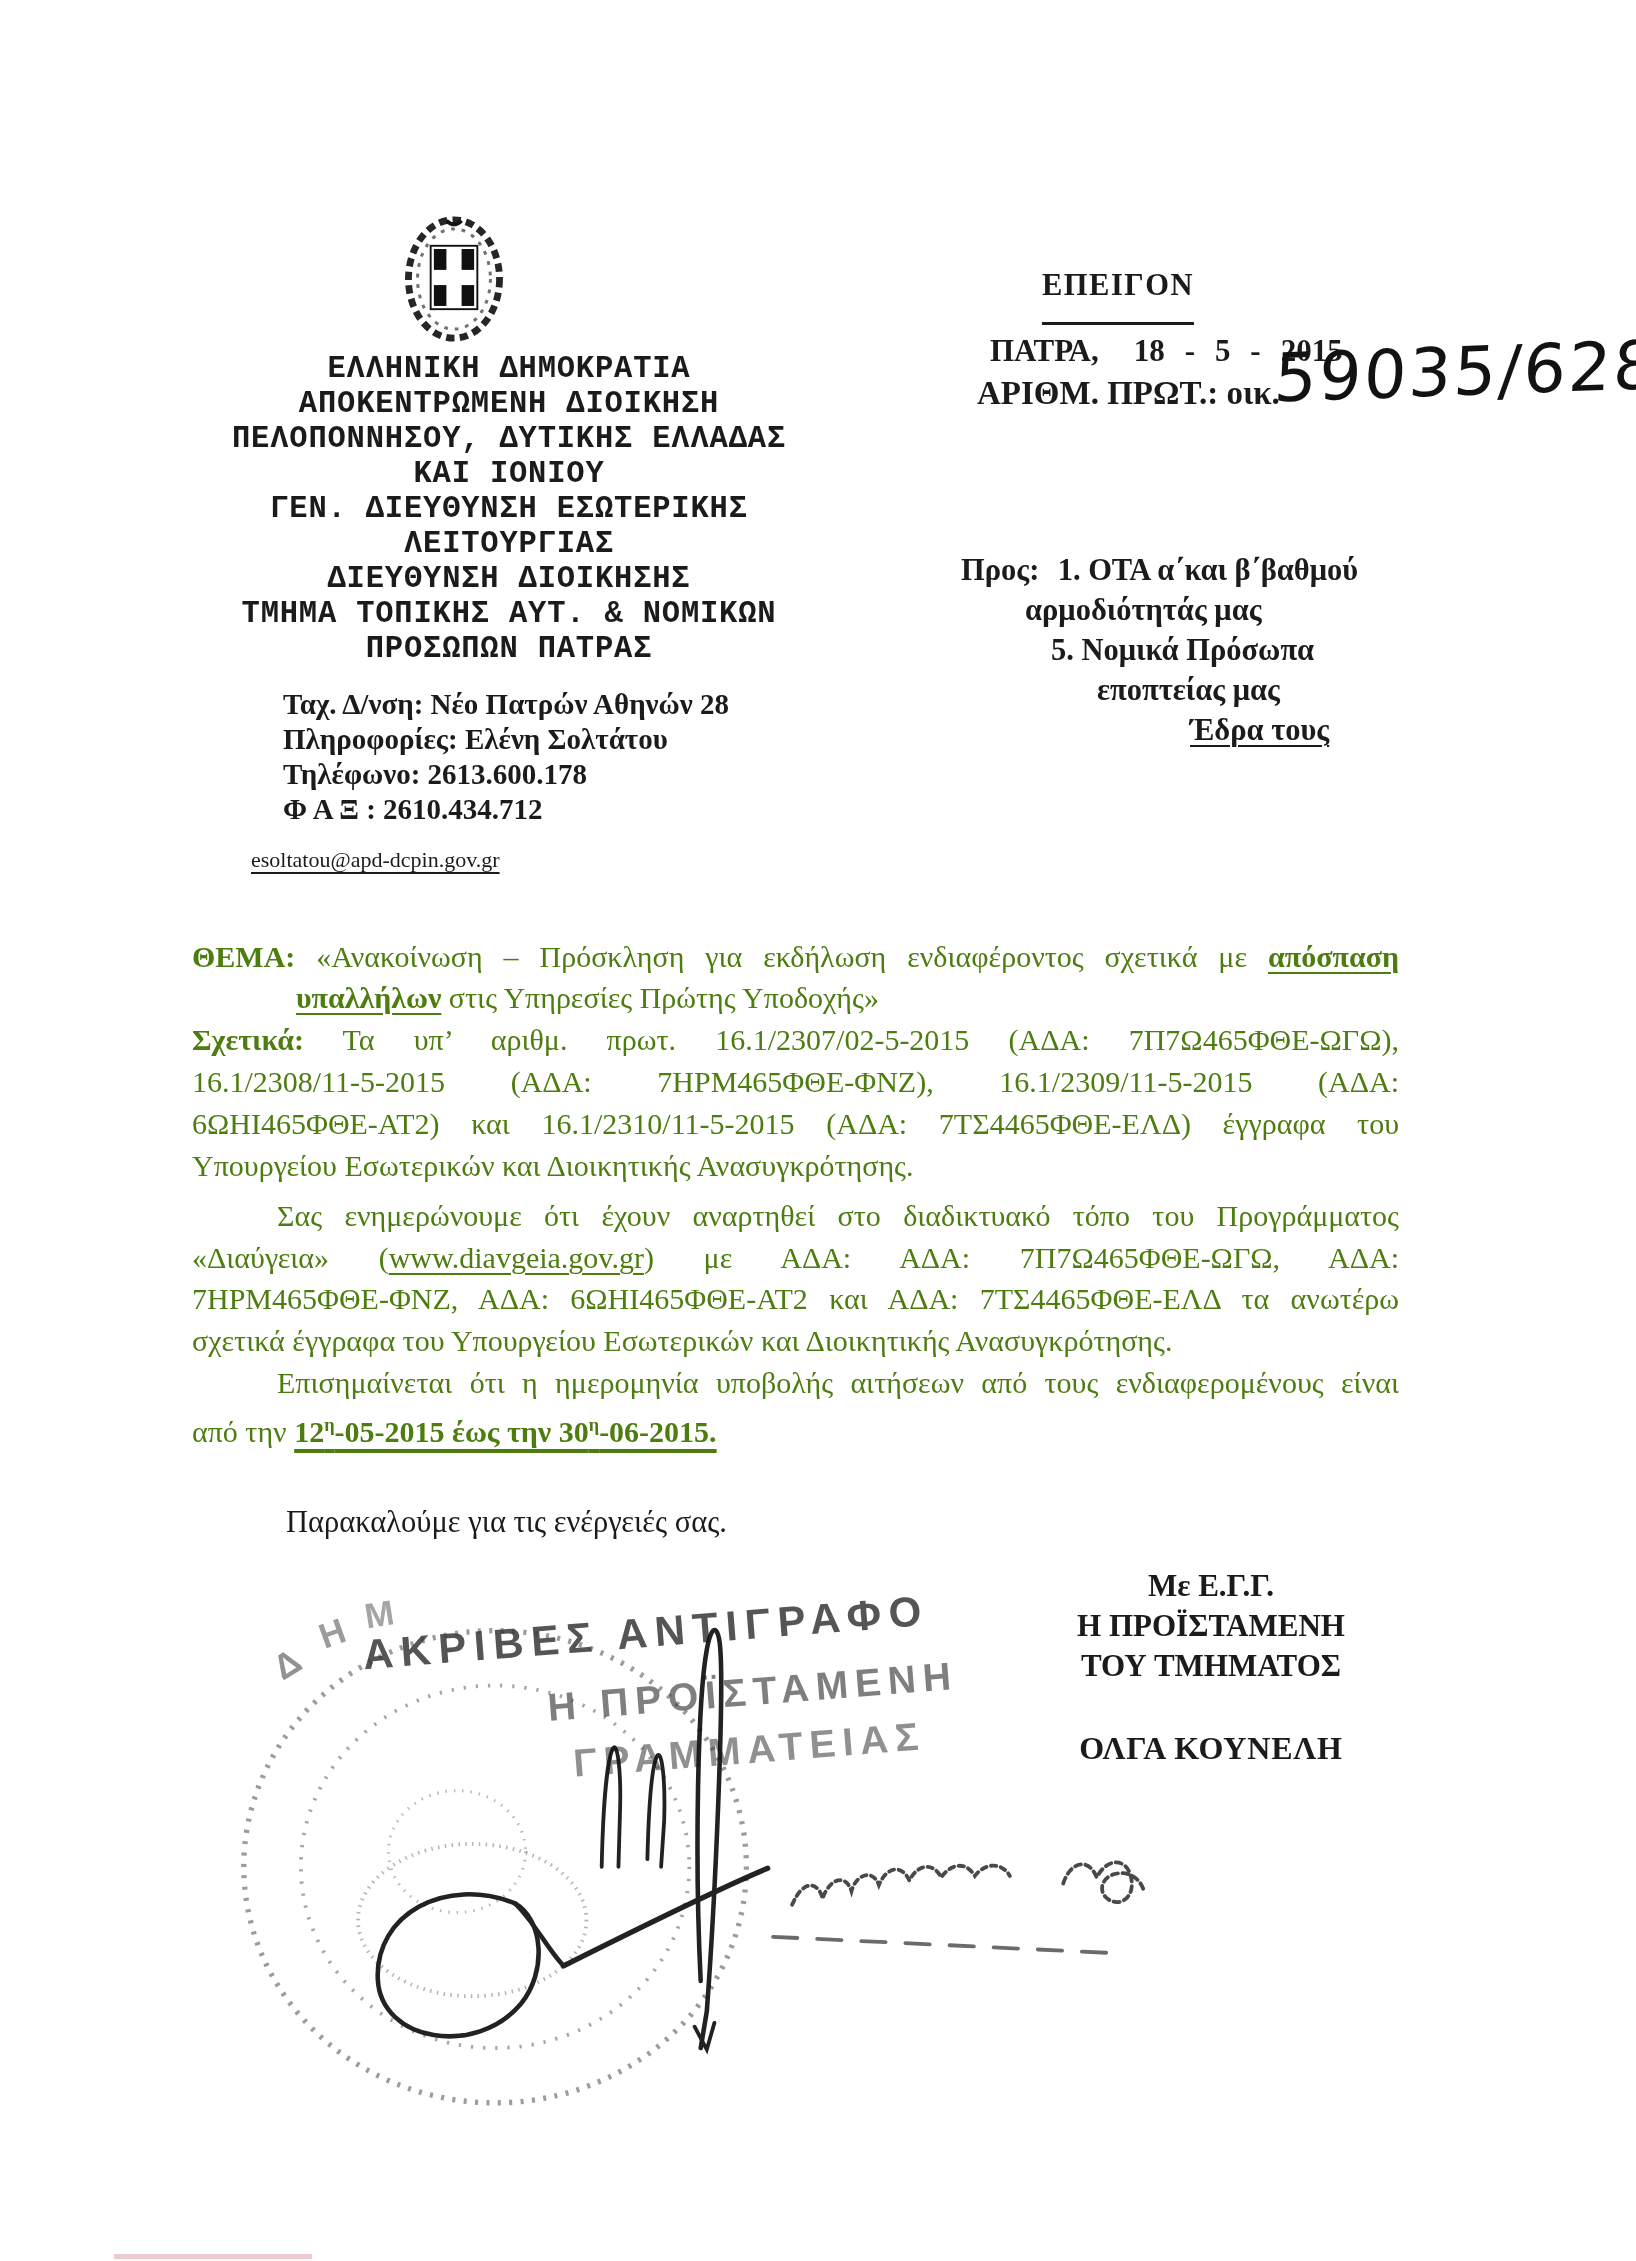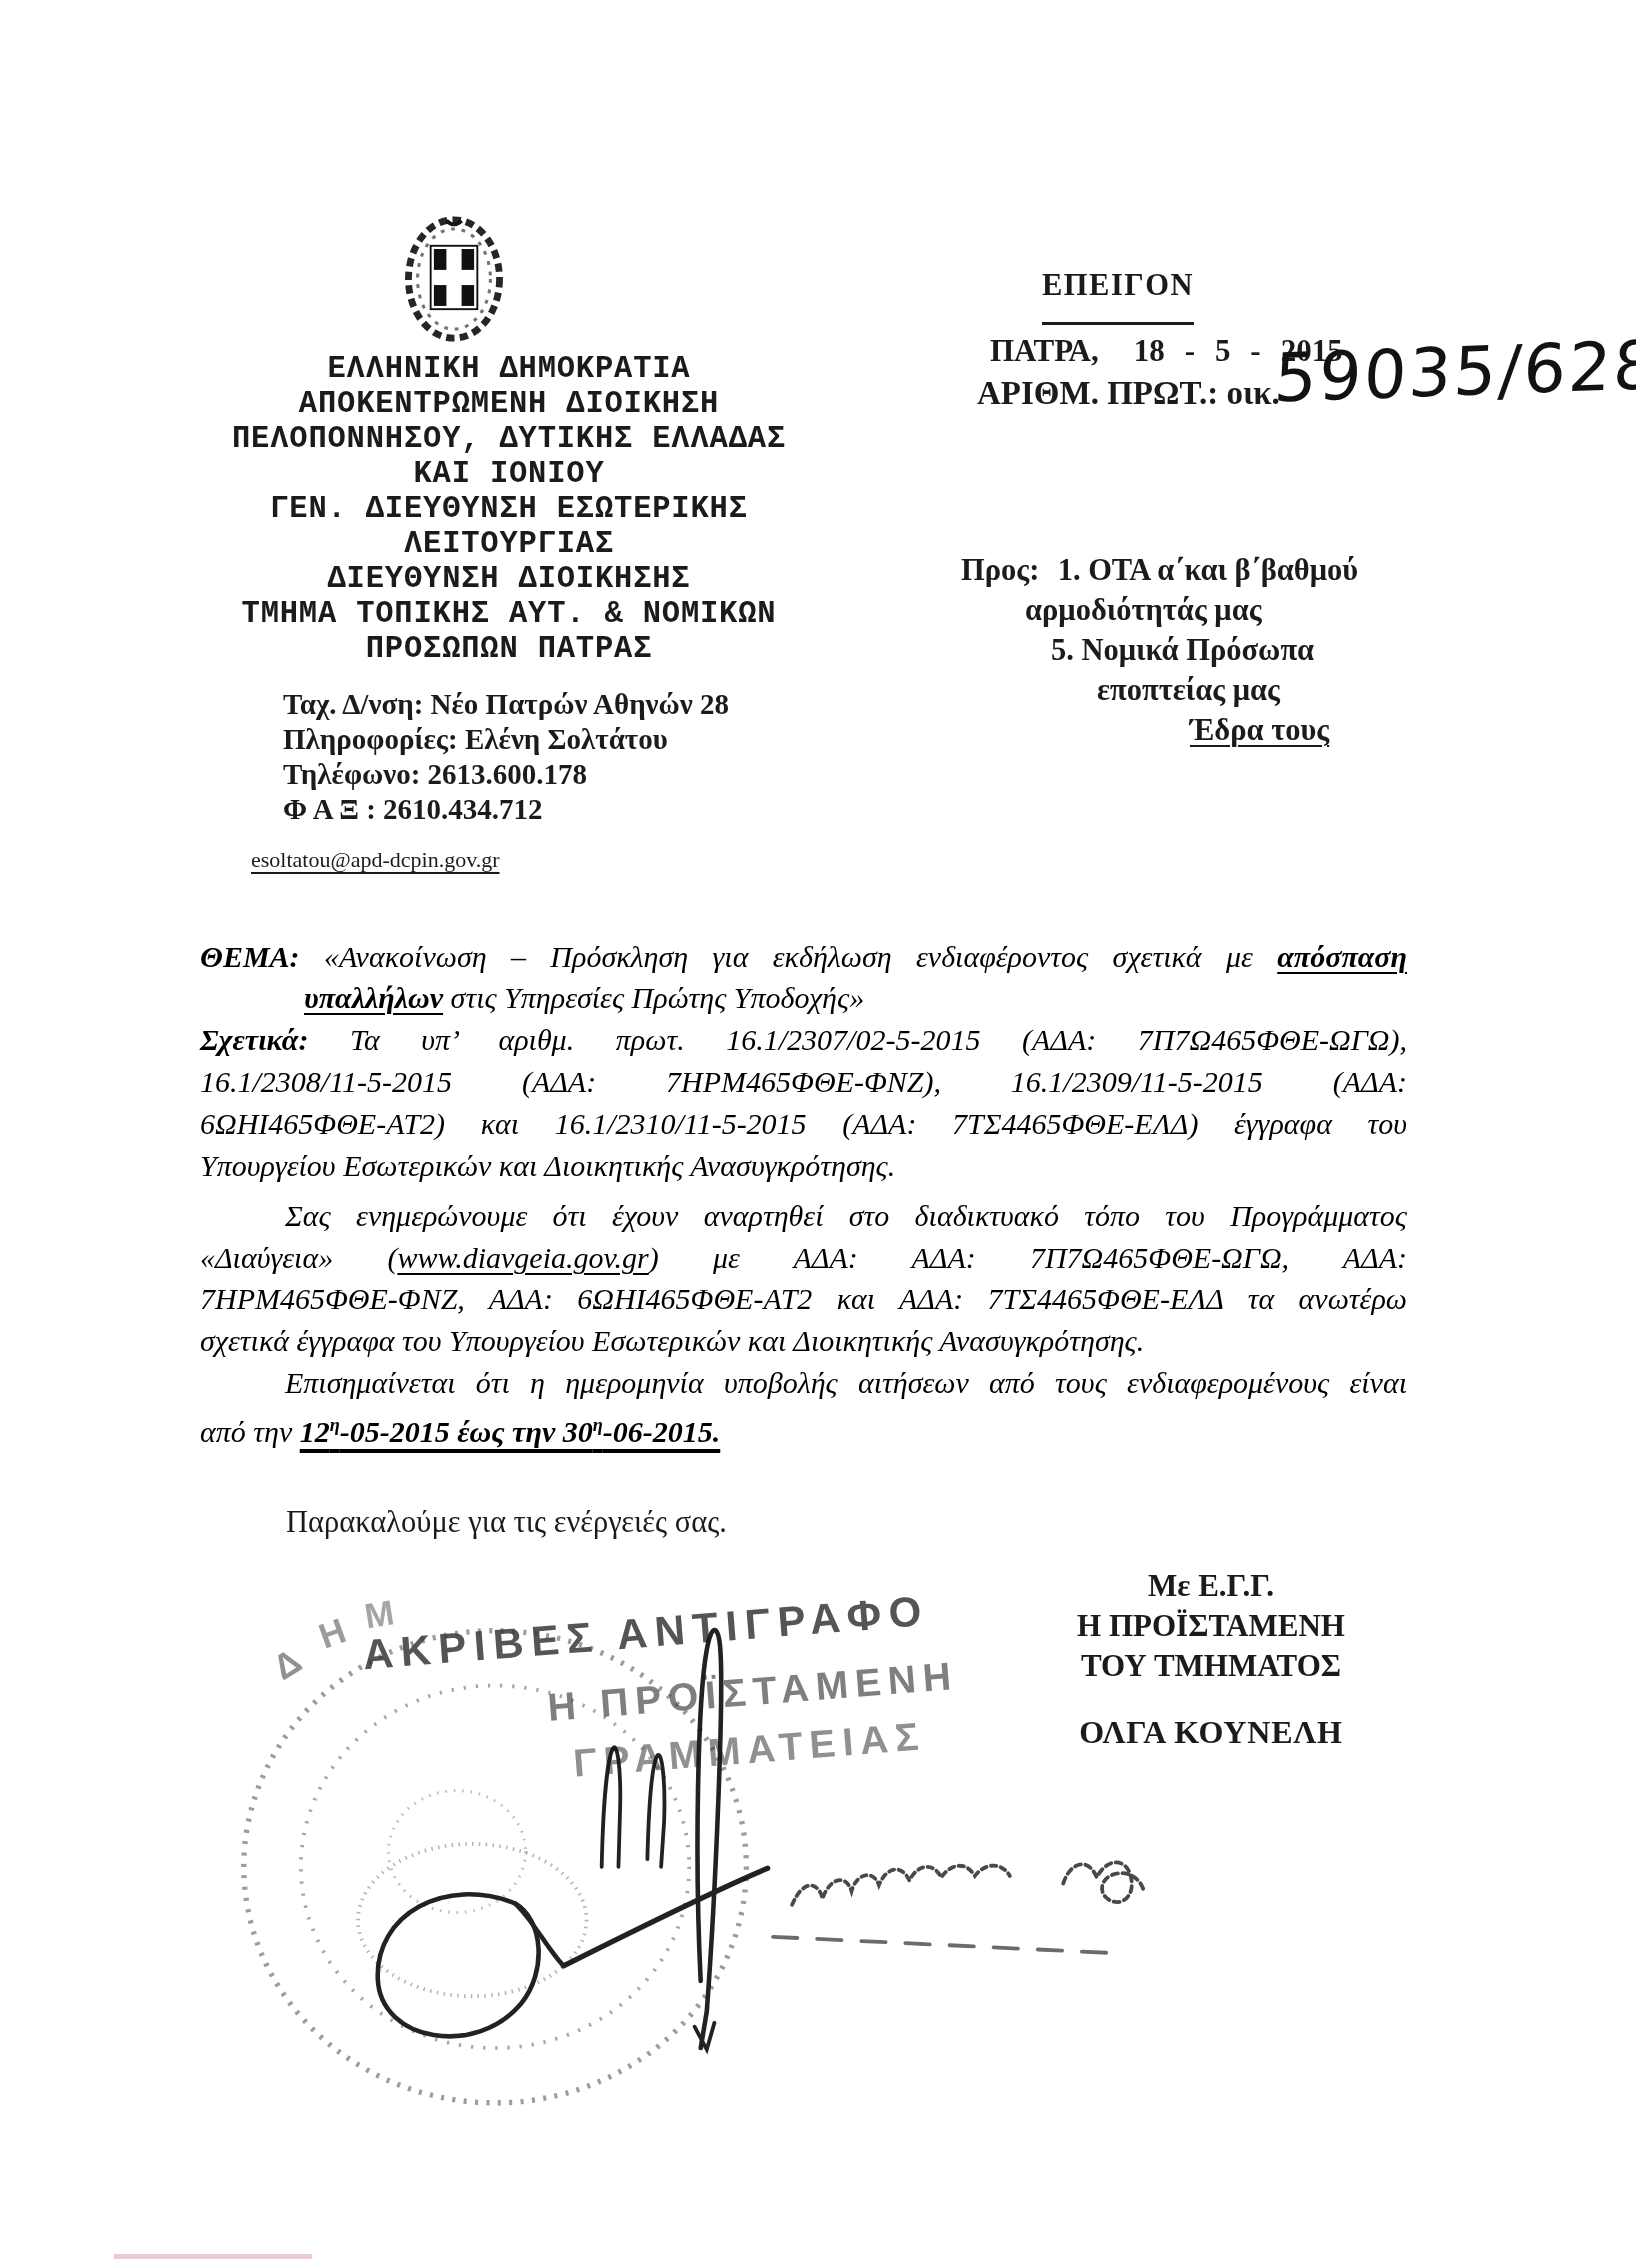--- a/index.html
+++ b/index.html
@@ -38,32 +38,32 @@
   }
 
   
   .recipients{left:961px;top:550px;font-size:30.5px;font-weight:700;line-height:40px;}
   .recipients .r2{margin-left:64px;}
   .recipients .r3{margin-left:90px;}
   .recipients .r4{margin-left:136px;}
   .recipients .r5{margin-left:229px;}
 
   
-  .doc-line{font-size:30px;line-height:42px;width:1207px;left:200px;color:#000000;font-style:italic;}
+  .doc-line{font-size:30px;line-height:42px;width:1207px;left:192px;color:#4d7c0f;}
   .jl{text-align:justify;text-align-last:justify;}
   .ind{text-indent:85px;}
   .subj-l2{padding-left:104px;}
   sup.eta{font-size:18.3px;vertical-align:super;font-weight:700;}
 
   .closing-line{left:286px;top:1505px;font-size:30.5px;}
 
   
   .sig-block{left:990px;top:1566px;width:442px;text-align:center;font-weight:700;}
   .sig-line{font-size:31px;line-height:40px;}
-  .sig-name{font-size:32px;margin-top:28px;letter-spacing:0.8px;}
+  .sig-name{font-size:32px;margin-top:44px;letter-spacing:0.8px;}
 
   
   .stamp-line{
     position:absolute;
     font-family:"Liberation Sans", sans-serif;
     font-weight:700;color:#2b2b2b;
     transform:rotate(-4.5deg);
     white-space:nowrap;
   }
   .stamp-l1{left:362px;top:1609px;font-size:42px;letter-spacing:7.6px;opacity:.8;}

